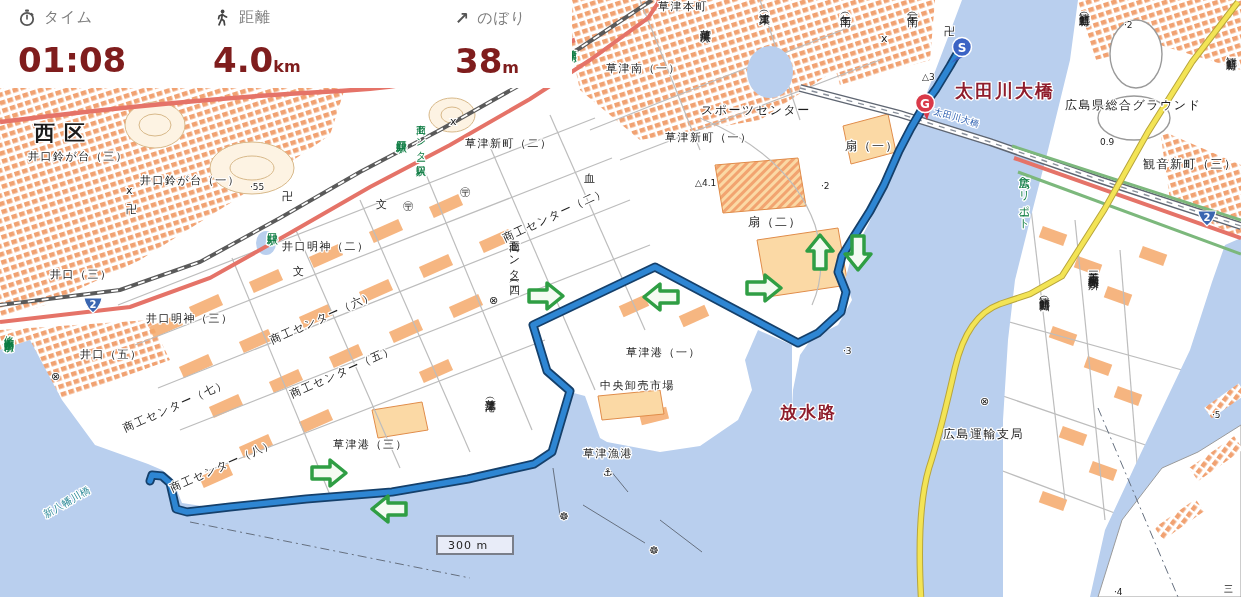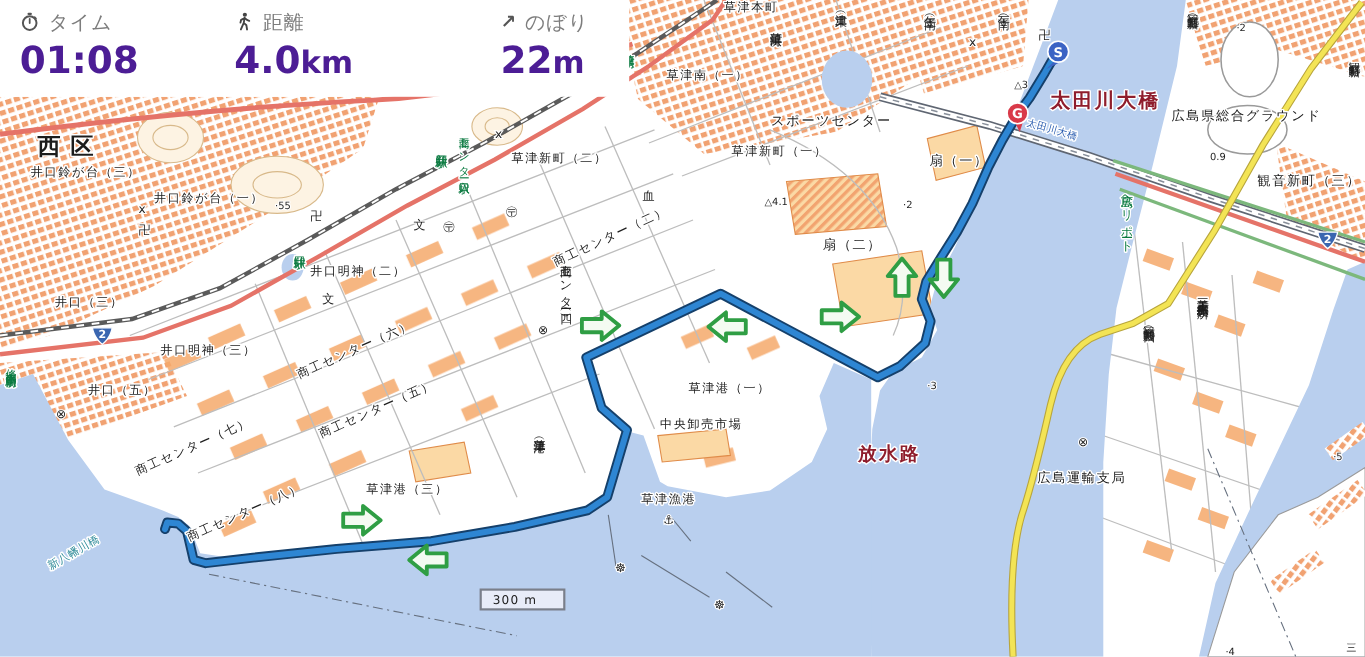--- a/index.html
+++ b/index.html
@@ -20,24 +20,24 @@
   text.tiny{font-size:9px;letter-spacing:0;stroke-width:2px;}
   text.sym{font-size:11px;fill:#222;letter-spacing:0;paint-order:stroke;stroke:#fff;
            stroke-width:2px;}
   text.shield{font-size:10px;font-weight:bold;fill:#fff;stroke:none;letter-spacing:0;}
   text.pin{font-size:12px;font-weight:bold;fill:#fff;stroke:none;letter-spacing:0;}
   text.scaletxt{font-size:11px;fill:#222;stroke:none;letter-spacing:1px;}
   
   #panel{position:absolute;left:0;top:0;width:572px;height:88px;background:#ffffff;}
   .stat{position:absolute;top:8px;}
   .stat .row1{display:flex;align-items:center;gap:8px;color:#555;}
-  .stat .label{font-size:18px;color:#7d7d7d;letter-spacing:1px;}
-  .stat .value{font-size:34px;font-weight:bold;color:#4c1d95;line-height:1.05;
-               margin-top:6px;letter-spacing:0;}
-  .stat .unit{font-size:28px;font-weight:bold;}
+  .stat .label{font-size:15px;color:#7d7d7d;letter-spacing:1px;}
+  .stat .value{font-size:34px;font-weight:bold;color:#7f1d1d;line-height:1.05;
+               margin-top:16px;letter-spacing:0;}
+  .stat .unit{font-size:16px;font-weight:bold;}
   #stat-time{left:18px;} #stat-dist{left:213px;} #stat-asc{left:455px;}
   .icn{width:18px;height:18px;display:inline-block;}
   .arrowglyph{font-size:17px;font-weight:bold;color:#555;}
 </style>
 </head>
 <body>
 
 <div id="stage">
 
 <svg id="mapsvg" width="1241" height="597" viewBox="0 0 1241 597">
@@ -349,17 +349,17 @@
       <span class="label">距離</span>
     </div>
     <div class="value"><span>4.0</span><span class="unit">km</span></div>
   </div>
 
   <div class="stat" id="stat-asc">
     <div class="row1">
       <span class="arrowglyph">↗</span>
       <span class="label">のぼり</span>
     </div>
-    <div class="value"><span>22</span><span class="unit">m</span></div>
+    <div class="value"><span>38</span><span class="unit">m</span></div>
   </div>
 </div>
 
 </div>
 
 </body></html>

